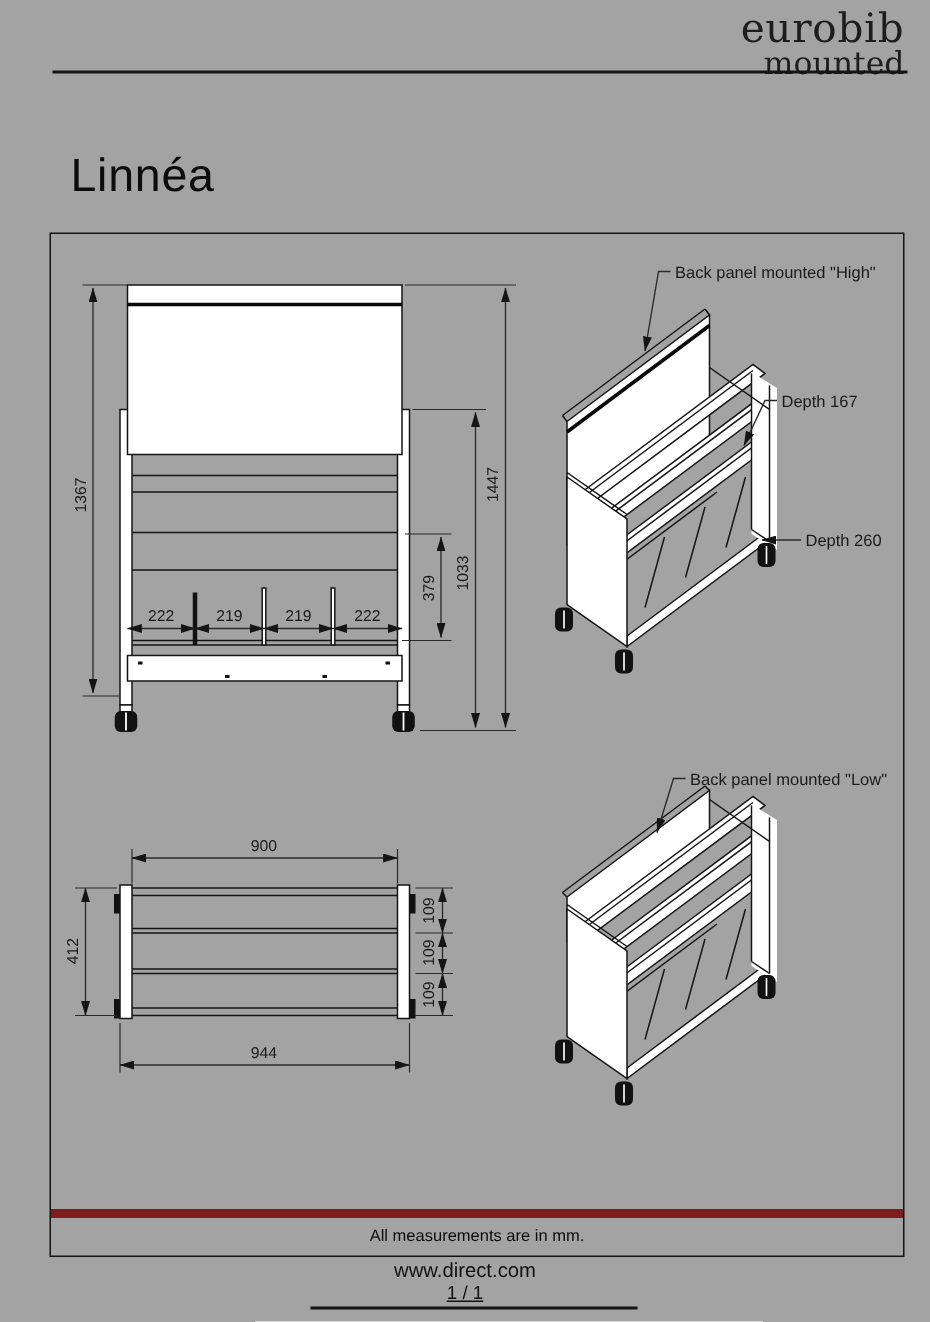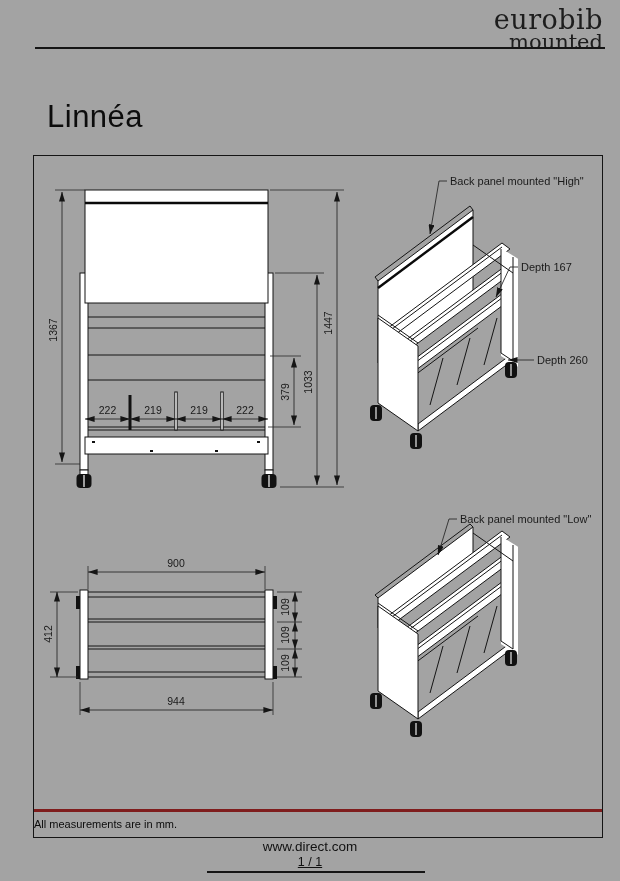--- a/index.html
+++ b/index.html
@@ -7,22 +7,22 @@
         font-family:"Liberation Sans",sans-serif;color:#111;}
   .logo{position:absolute;top:7px;right:17px;text-align:right;
         font-family:"DejaVu Serif",serif;color:#1d1d1d;}
   .logo-line1{font-size:27px;line-height:26px;letter-spacing:.5px;}
   .logo-line2{font-size:21px;line-height:18px;}
   .header-rule{position:absolute;top:47px;left:35px;width:570px;border-top:2px solid #151515;}
   .title{position:absolute;top:99px;left:47px;margin:0;font-size:31px;font-weight:400;
          letter-spacing:.5px;color:#0c0c0c;text-align:right;}
   .frame{position:absolute;left:33px;top:155px;width:568px;height:681px;border:1px solid #151515;}
   .frame svg{position:absolute;left:0;top:0;display:block;}
-  .note{position:absolute;left:0;right:0;bottom:0;height:25px;border-top:3px solid #7f1d1d;
-        font-size:11px;line-height:25px;color:#0c0c0c;}
+  .note{position:absolute;left:0;right:0;bottom:0;height:25px;border-top:6px solid #7f1d1d;
+        text-align:center;font-size:11px;line-height:25px;color:#0c0c0c;}
   .footer{position:absolute;left:0;top:839px;width:620px;text-align:center;}
   .site{font-size:13.5px;line-height:15px;}
   .pagenum{font-size:12.5px;line-height:14px;margin-top:1px;text-decoration:underline;}
   .footer-rule{width:218px;margin:2px 0 0 207px;border-top:2px solid #151515;}
   
   .ln{stroke:#151515;stroke-width:1;fill:none;}
   .lnf{stroke:#151515;stroke-width:1;fill:#fff;}
   .thick{stroke:#0a0a0a;stroke-width:2.4;fill:none;}
   .dim{stroke:#2a2a2a;stroke-width:.9;fill:none;}
   .ext{stroke:#2a2a2a;stroke-width:.8;fill:none;}

